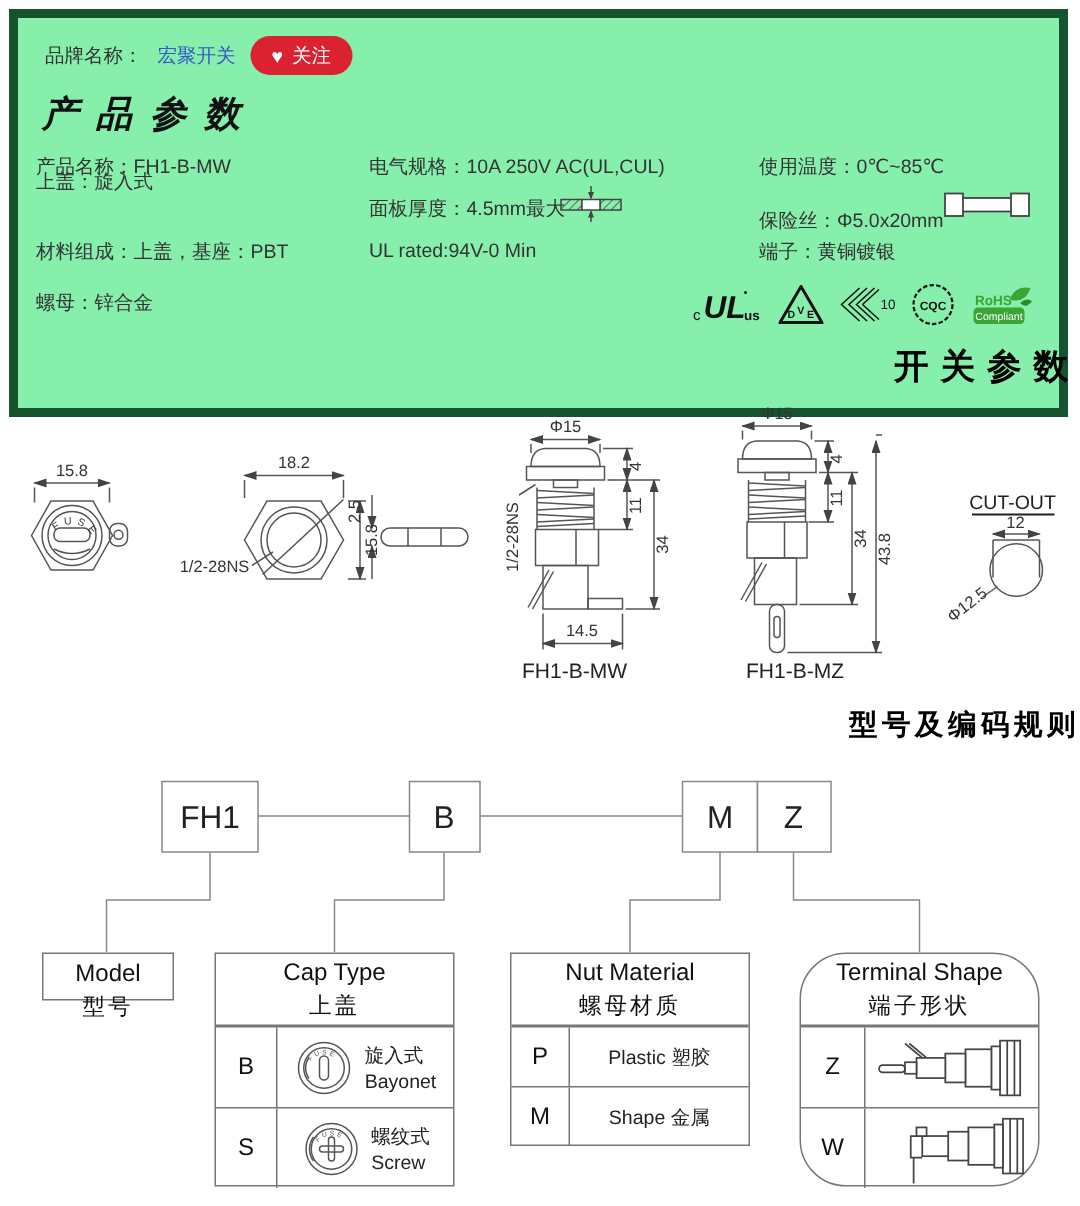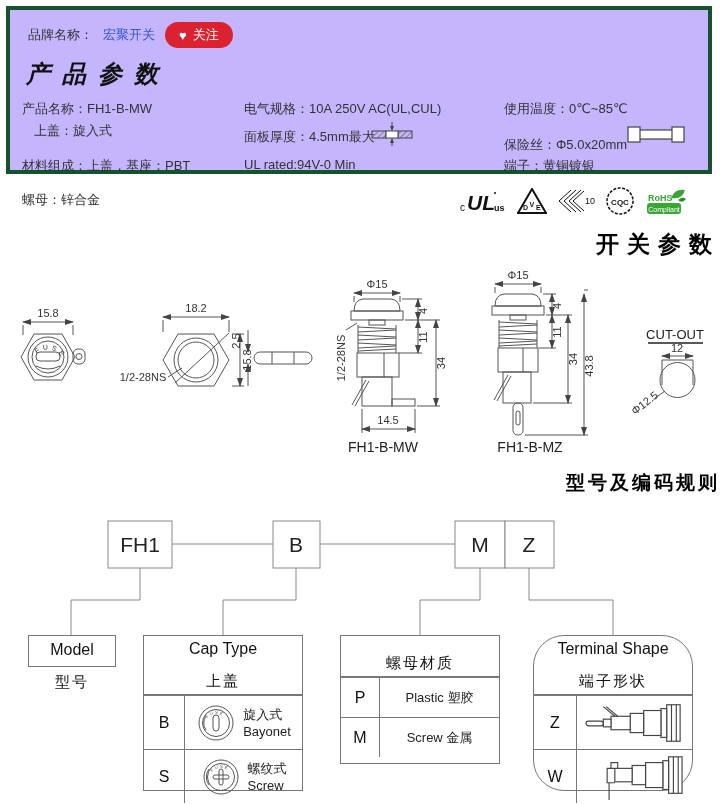--- a/index.html
+++ b/index.html
@@ -1,37 +1,37 @@
 <!DOCTYPE html>
 <html><head>
 <meta charset="utf-8">
 <style>
   html,body{margin:0;padding:0;background:#fff;}
   body{font-family:"Liberation Sans","DejaVu Sans",sans-serif;color:#333;}
   .page{position:relative;width:720px;height:804px;background:#fff;overflow:hidden;}
-  .card{position:absolute;left:6px;top:6px;width:706px;height:168px;border:4px solid #14532d;background:#c4b5fd;box-sizing:border-box;}
+  .card{position:absolute;left:6px;top:6px;width:706px;height:272px;border:6px solid #14532d;background:#86efac;box-sizing:border-box;}
   .brand-row{position:absolute;left:18px;top:12px;display:flex;align-items:center;gap:10px;font-size:13px;}
   .brand-label{color:#333;}
   .brand-link{color:#3657c9;text-decoration:none;cursor:pointer;}
   .follow-btn{display:inline-flex;align-items:center;gap:6px;background:#db2230;color:#fff;border:none;border-radius:14px;height:26px;padding:0 14px;font-size:13px;cursor:pointer;}
   .follow-btn .heart{font-size:13px;line-height:1;}
   .calli-title{position:absolute;left:16px;top:48px;margin:0;font-family:"DejaVu Serif","Liberation Serif",serif;font-style:italic;font-weight:700;font-size:24px;letter-spacing:12px;color:#111;text-align:right;}
   .spec-item{position:absolute;font-size:13px;color:#333;white-space:nowrap;}
   .certs{position:absolute;left:449px;top:176px;display:flex;align-items:center;gap:10px;}
   .sec-title{position:absolute;left:0;width:720px;text-align:right;margin:0;color:#000;}
   .sec-title.switch{top:229px;font-size:23px;font-weight:700;letter-spacing:8px;}
   .sec-title.coding{top:470px;font-size:19px;font-weight:700;letter-spacing:3px;}
   svg text{font-family:"Liberation Sans","DejaVu Sans",sans-serif;}
   .dwg{position:absolute;left:0;top:265px;}
   .tree{position:absolute;left:0;top:515px;}
   .tbl{position:absolute;border:1px solid #777;background:#fff;box-sizing:border-box;}
   .tbl-head{text-align:center;padding:4px 0 3px 0;border-bottom:1px solid #777;}
   .tbl-head.noline{border-bottom:none;}
   .th-en{font-size:16px;color:#111;}
-  .th-zh{font-size:15px;color:#111;margin-top:14px;letter-spacing:2px;}
+  .th-zh{font-size:15px;color:#111;margin-top:3px;letter-spacing:2px;}
   .trow{display:flex;align-items:stretch;border-top:1px solid #777;}
   .trow:first-of-type{border-top:none;}
   .tcode{width:40px;border-right:1px solid #777;display:flex;align-items:center;justify-content:center;font-size:16px;color:#111;flex:none;}
   .tcell{flex:1;display:flex;align-items:center;justify-content:center;gap:7px;font-size:13px;color:#222;}
   .cell-2line{text-align:left;line-height:17px;}
 </style>
 </head>
 <body>
 
 <div class="page">
@@ -44,21 +44,21 @@
         <span class="heart">♥</span>
         <span>关注</span>
       </button>
     </div>
 
     <h2 class="calli-title">产品参数</h2>
 
     <div class="spec-item" style="left:12px;top:90px;">
       <span>产品名称：</span><span>FH1-B-MW</span>
     </div>
-    <div class="spec-item" style="left:12px;top:112px;margin-left:12px;">
+    <div class="spec-item" style="left:12px;top:100px;">
       <span>上盖：</span><span>旋入式</span>
     </div>
     <div class="spec-item" style="left:12px;top:147px;">
       <span>材料组成：</span><span>上盖，基座：PBT</span>
     </div>
     <div class="spec-item" style="left:12px;top:181px;">
       <span>螺母：</span><span>锌合金</span>
     </div>
 
     <div class="spec-item" style="left:234px;top:90px;">
@@ -353,29 +353,30 @@
         <div class="cell-2line">
           <div>螺纹式</div>
           <div>Screw</div>
         </div>
       </div>
     </div>
   </div>
 
   <div class="tbl" style="left:340px;top:635px;width:160px;height:129px;">
     <div class="tbl-head">
+      <div class="th-en">Nut Material</div>
       <div class="th-zh">螺母材质</div>
     </div>
     <div class="trow" style="height:39px;">
       <div class="tcode" style="width:38px;">P</div>
       <div class="tcell">Plastic 塑胶</div>
     </div>
     <div class="trow" style="height:39px;">
       <div class="tcode" style="width:38px;">M</div>
-      <div class="tcell">Screw 金属</div>
+      <div class="tcell">Shape 金属</div>
     </div>
   </div>
 
   <div class="tbl" style="left:533px;top:635px;width:160px;height:156px;border-radius:31px;">
     <div class="tbl-head">
       <div class="th-en">Terminal Shape</div>
       <div class="th-zh">端子形状</div>
     </div>
     <div class="trow" style="height:53px;">
       <div class="tcode" style="width:42px;">Z</div>

